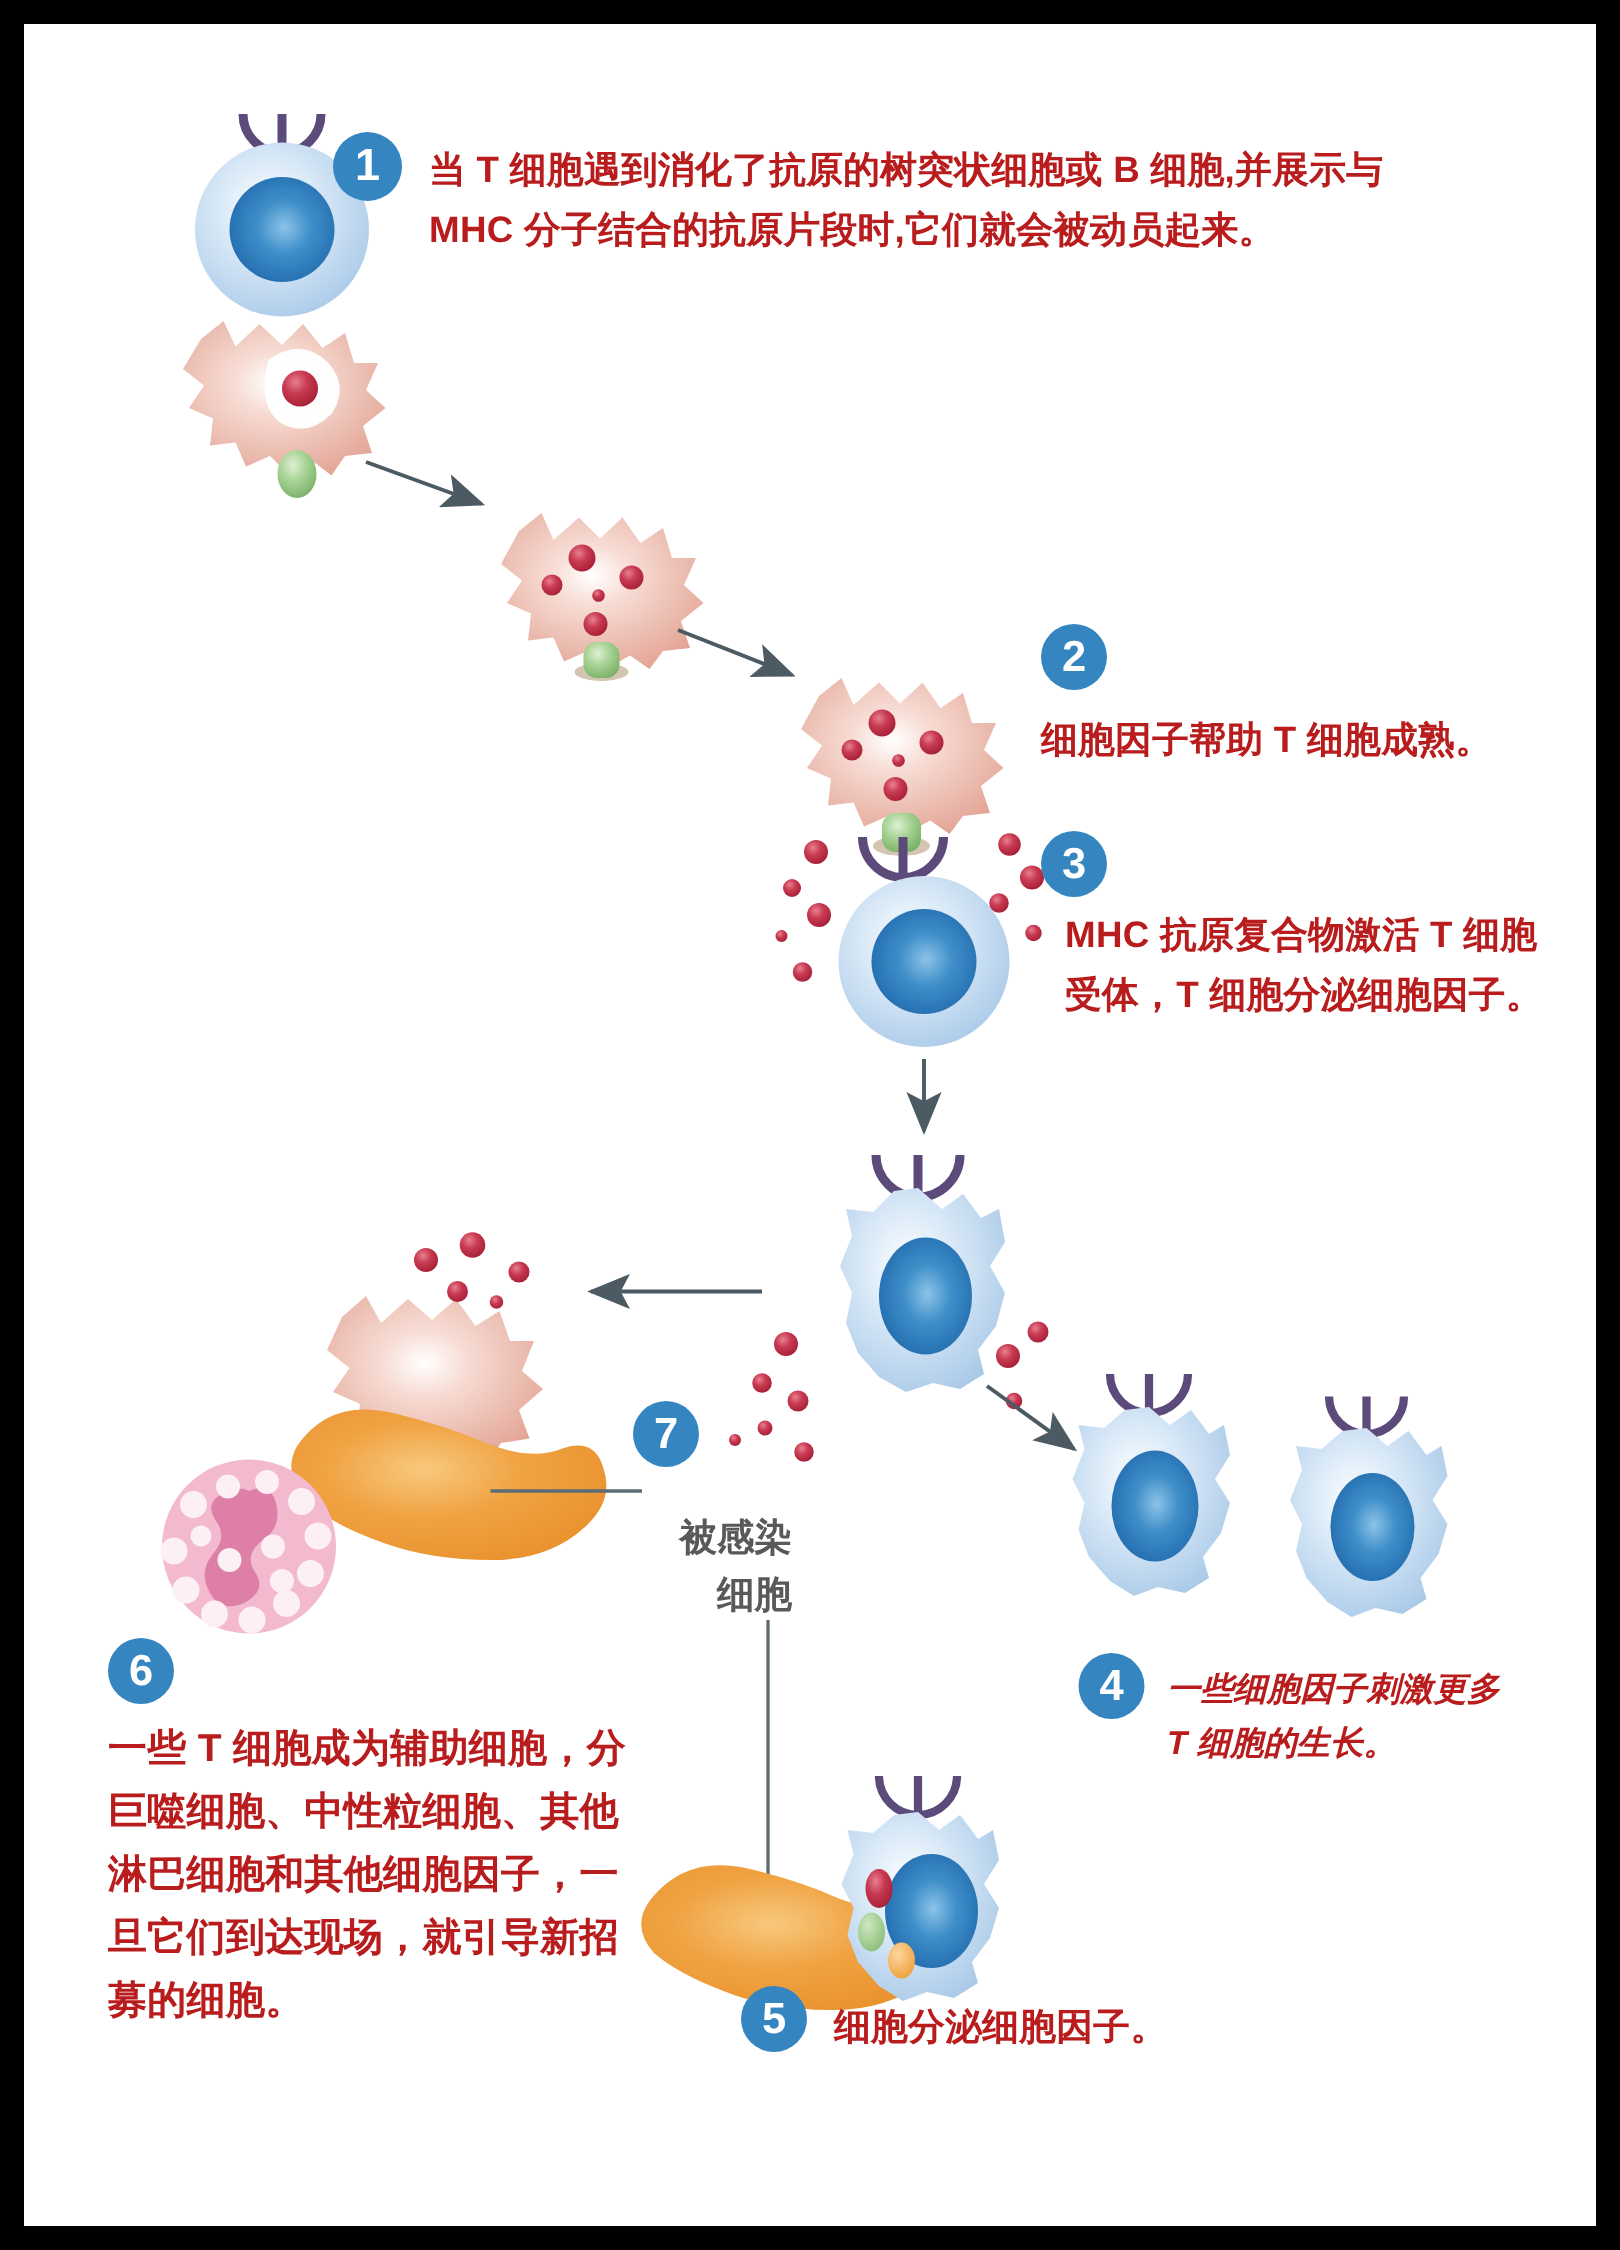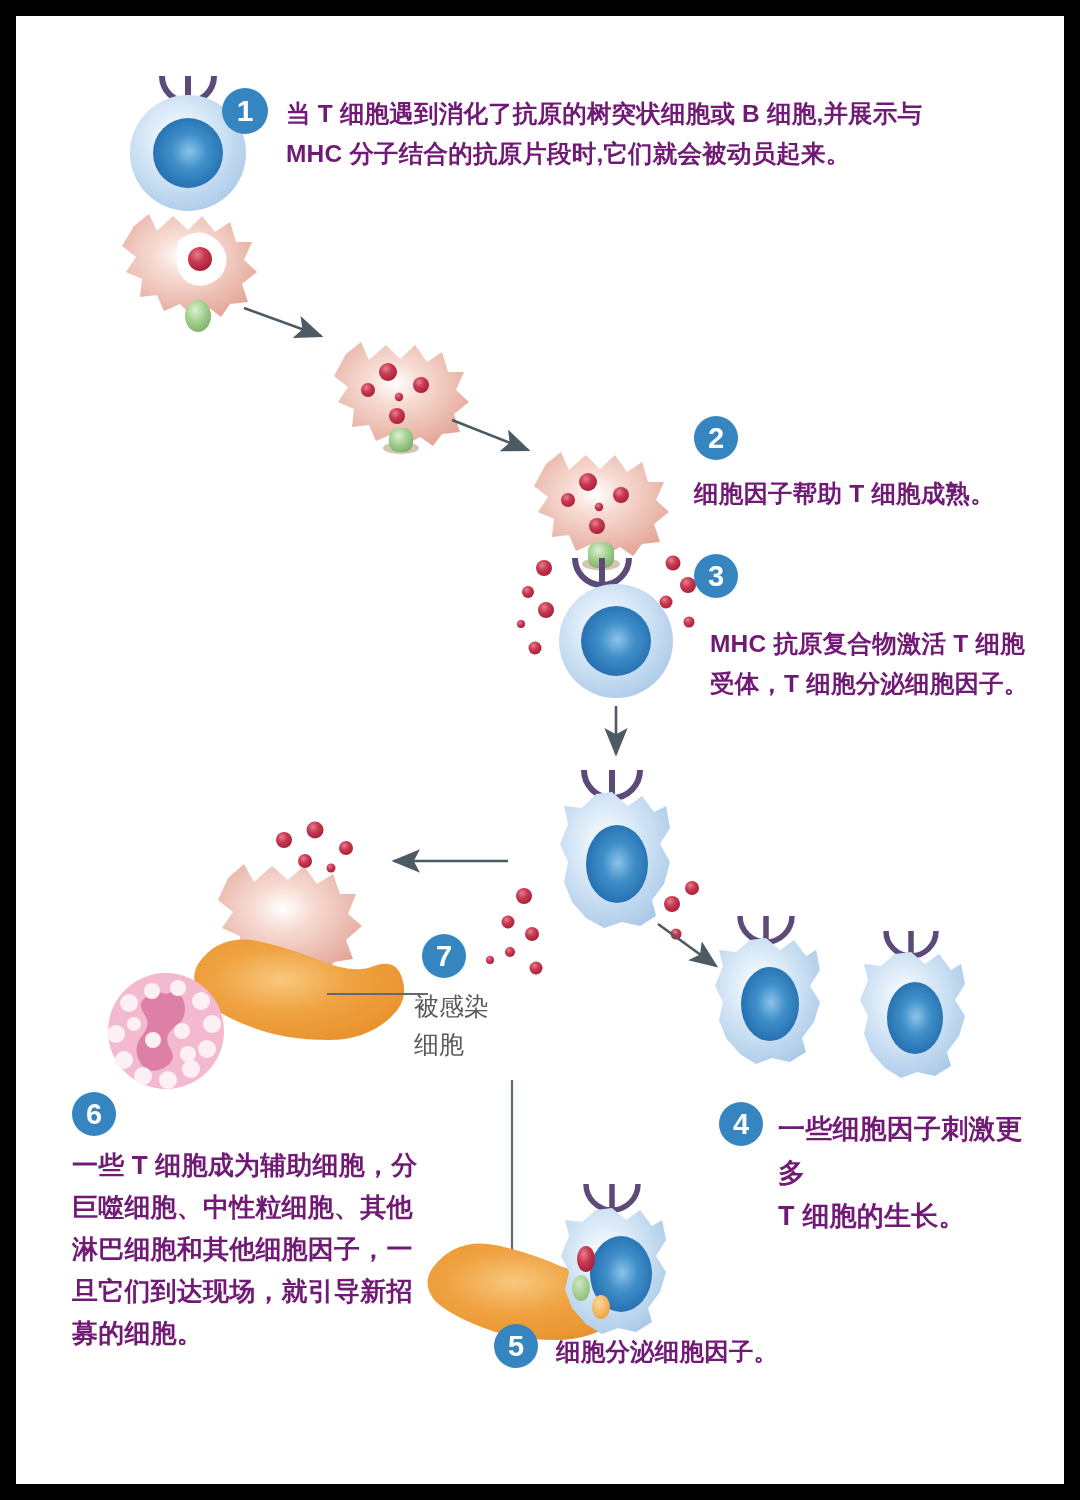--- a/index.html
+++ b/index.html
@@ -1,27 +1,27 @@
 <!DOCTYPE html>
 <html><head>
 <meta charset="utf-8">
 <style>
   html,body{margin:0;padding:0;background:#000;}
   body{width:1080px;height:1500px;font-family:"Liberation Sans","DejaVu Sans",sans-serif;}
   #frame{position:absolute;left:0;top:0;width:1080px;height:1500px;background:#000;}
   #page{position:absolute;left:16px;top:16px;width:1048px;height:1468px;background:#fff;overflow:hidden;}
   .layer{position:absolute;left:0;top:0;width:1048px;height:1468px;}
   svg.layer{overflow:visible;}
-  .txt{position:absolute;color:#701a75;font-weight:bold;line-height:1.62;letter-spacing:0.2px;}
+  .txt{position:absolute;color:#b91c1c;font-weight:bold;line-height:1.62;letter-spacing:0.2px;}
   .badge{position:absolute;border-radius:50%;background:#3585c0;color:#fff;
          display:flex;align-items:center;justify-content:center;
          font-weight:bold;font-family:"Liberation Sans",sans-serif;}
   .b-lg{width:46px;height:46px;font-size:30px;}
   .b-md{width:44px;height:44px;font-size:29px;}
-  .cap{position:absolute;color:#58595b;font-weight:normal;text-align:left;}
+  .cap{position:absolute;color:#58595b;font-weight:bold;text-align:right;margin-top:19px;}
 </style>
 </head>
 <body>
 
 <div id="frame">
 <div id="page">
 
 <svg class="layer" viewBox="0 0 1048 1468">
   <defs>
     <radialGradient id="gCellBody" cx="42%" cy="38%" r="68%">
@@ -253,27 +253,27 @@
 <div class="badge b-lg" style="left:206px;top:72px;">1</div>
 <div class="txt" style="left:270px;top:78px;width:710px;font-size:24.5px;">
   <div>当 T 细胞遇到消化了抗原的树突状细胞或 B 细胞,并展示与</div>
   <div>MHC 分子结合的抗原片段时,它们就会被动员起来。</div>
 </div>
 
 <div class="badge b-md" style="left:678px;top:400px;">2</div>
 <div class="txt" style="left:678px;top:458px;width:350px;font-size:24.5px;">细胞因子帮助 T 细胞成熟。</div>
 
 <div class="badge b-md" style="left:678px;top:538px;">3</div>
-<div class="txt" style="left:694px;top:588px;width:352px;font-size:24.5px;margin-top:20px;">
+<div class="txt" style="left:694px;top:588px;width:352px;font-size:24.5px;">
   <div>MHC 抗原复合物激活 T 细胞</div>
   <div>受体，T 细胞分泌细胞因子。</div>
 </div>
 
 <div class="badge b-md" style="left:703px;top:1086px;">4</div>
-<div class="txt" style="left:762px;top:1092px;width:270px;font-size:27px;">
+<div class="txt" style="left:762px;top:1092px;width:270px;font-size:22px;font-style:italic;">
   <div>一些细胞因子刺激更多</div>
   <div>T 细胞的生长。</div>
 </div>
 
 <div class="badge b-md" style="left:478px;top:1308px;">5</div>
 <div class="txt" style="left:540px;top:1316px;width:470px;font-size:24.5px;">
   <div>细胞分泌细胞因子。</div>
 </div>
 
 <div class="badge b-md" style="left:56px;top:1076px;">6</div>

